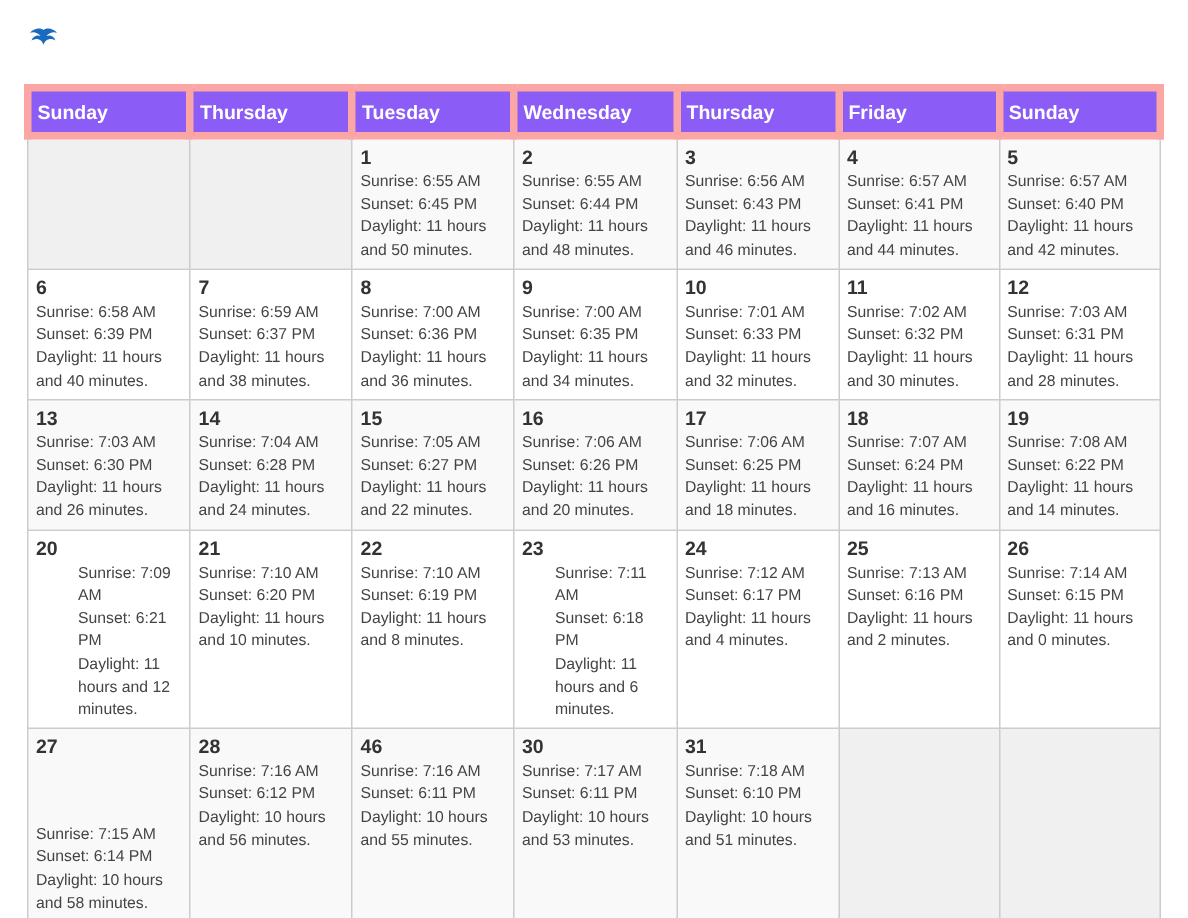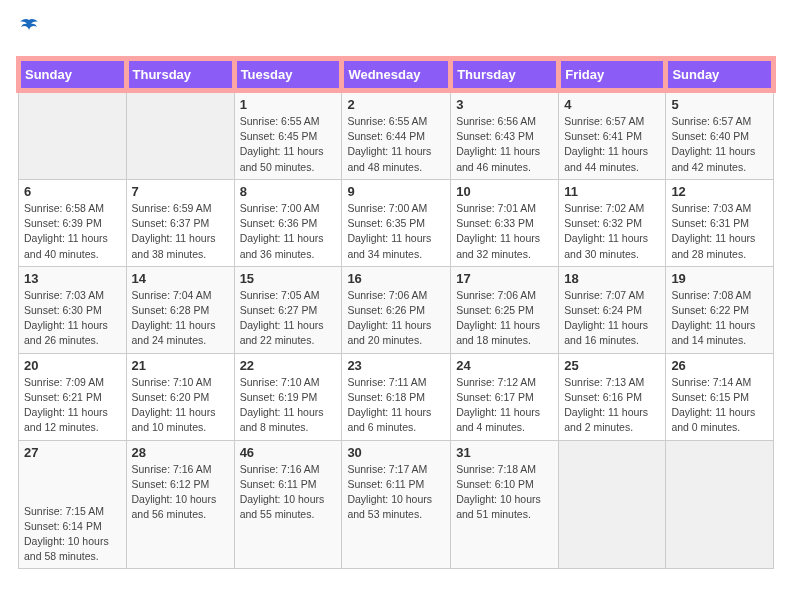--- a/index.html
+++ b/index.html
@@ -250,39 +250,39 @@
         <td>
           <span class="day-number">19</span>
           <div class="day-info" style="white-space: pre-line;">Sunrise: 7:08 AM
 Sunset: 6:22 PM
 Daylight: 11 hours and 14 minutes.</div>
         </td>
       </tr>
       <tr>
         <td>
           <span class="day-number">20</span>
-          <div class="day-info" style="white-space: pre-line;">Sunrise: 7:09 AM
+          <div class="day-info" style="white-space: pre-line; margin-left: 28px;">Sunrise: 7:09 AM
 Sunset: 6:21 PM
 Daylight: 11 hours and 12 minutes.</div>
         </td>
         <td>
           <span class="day-number">21</span>
           <div class="day-info" style="white-space: pre-line;">Sunrise: 7:10 AM
 Sunset: 6:20 PM
 Daylight: 11 hours and 10 minutes.</div>
         </td>
         <td>
           <span class="day-number">22</span>
           <div class="day-info" style="white-space: pre-line;">Sunrise: 7:10 AM
 Sunset: 6:19 PM
 Daylight: 11 hours and 8 minutes.</div>
         </td>
         <td>
           <span class="day-number">23</span>
-          <div class="day-info" style="white-space: pre-line;">Sunrise: 7:11 AM
+          <div class="day-info" style="white-space: pre-line; margin-left: 22px;">Sunrise: 7:11 AM
 Sunset: 6:18 PM
 Daylight: 11 hours and 6 minutes.</div>
         </td>
         <td>
           <span class="day-number">24</span>
           <div class="day-info" style="white-space: pre-line;">Sunrise: 7:12 AM
 Sunset: 6:17 PM
 Daylight: 11 hours and 4 minutes.</div>
         </td>
         <td>

